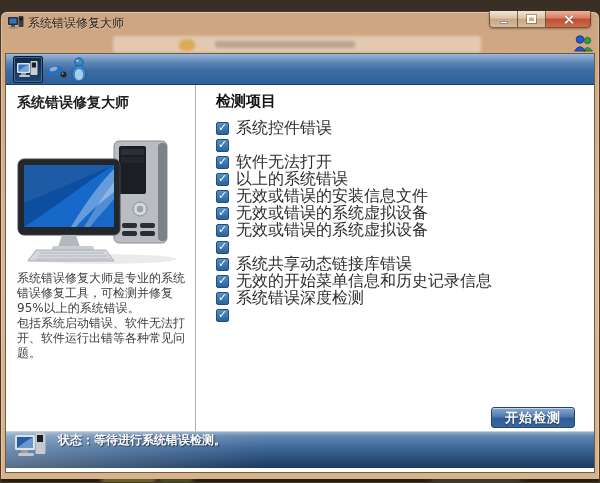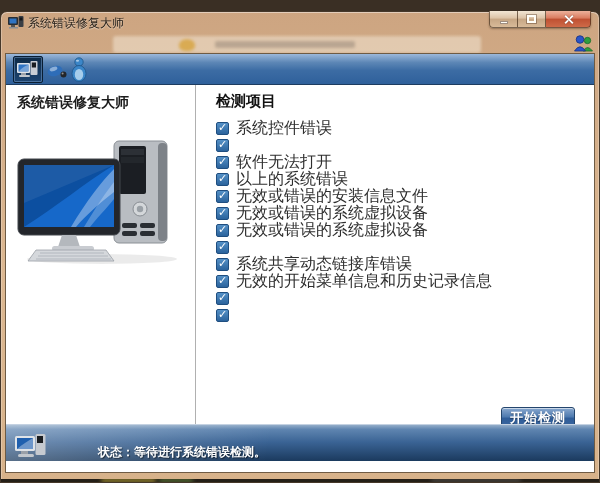--- a/index.html
+++ b/index.html
@@ -66,30 +66,30 @@
   .right-panel { position:absolute; left:190px; top:0; right:0; height:100%; }
   .right-heading { position:absolute; left:20px; top:7px; font-size:15px; font-weight:bold; color:#111;text-align:center; }
   .check-list { position:absolute; left:20px; top:37px; }
   .check-row { display:flex; align-items:center; height:13px; margin-bottom:4px; }
   .cb { width:13px; height:13px; border:1px solid #1f4e80; border-radius:2px;
         background:linear-gradient(180deg,#5490c6 0,#2b639c 100%);
         display:flex; align-items:center; justify-content:center; cursor:pointer; flex:0 0 auto; }
   .cb-tick { color:#fff; font-size:11px; font-weight:bold; line-height:1; transform:translateY(-1px); }
   .cb-label { margin-left:7px; font-size:16px; color:#2e2e2e; white-space:nowrap; }
 
-  .start-btn { position:absolute; right:19px; bottom:7px; width:74px; height:21px; border-radius:3px;
+  .start-btn { position:absolute; right:19px; bottom:7px; width:84px; height:21px; border-radius:3px;
                border:1px solid #24466e; color:#fff; font-size:13px; font-weight:bold;
                background:linear-gradient(180deg,#8aa9cf 0,#4f7bb0 45%,#2f5d99 55%,#3a669f 100%);
                box-shadow:inset 0 1px 0 rgba(255,255,255,.55); text-shadow:0 1px 1px rgba(0,0,0,.45);
                display:flex; align-items:center; justify-content:center; cursor:pointer; letter-spacing:1px; }
 
   
-  .statusbar { position:absolute; left:0; right:0; bottom:11px; height:37px;
+  .statusbar { position:absolute; left:0; right:0; bottom:4px; height:37px;
                background:linear-gradient(180deg,#93adc9 0,#5f85b0 12%,#3a6394 48%,#1b3a5e 100%);
-               border-top:1px solid #c4d2e2; display:flex; align-items:flex-end; overflow:hidden;gap:40px; }
+               border-top:1px solid #c4d2e2; display:flex; align-items:flex-start; overflow:hidden; }
   .statusbar::before { content:""; position:absolute; inset:0;
                background:linear-gradient(100deg,rgba(255,255,255,.28) 0,rgba(255,255,255,0) 45%); }
   .status-icon { margin-left:9px; width:32px; height:28px; position:relative; }
   .status-text { margin-left:11px; color:#fff; font-size:12px; font-weight:bold; text-shadow:1px 1px 1px rgba(0,0,0,.55); position:relative; }
 
   
   .bottom-frame { position:absolute; left:0; right:0; bottom:0; height:9px; }
   .bottom-dark { position:absolute; left:0; right:0; bottom:0; height:3px; background:#241f17; overflow:hidden; }
   .blob { position:absolute; filter:blur(2px); border-radius:3px; top:0; height:3px; }
   .blob.yellow { left:100px; width:55px; background:rgba(222,198,60,.8); }
@@ -195,20 +195,24 @@
             <path d="M68 90 C80 70 90 55 98 45 L98 62 C90 72 80 82 74 90 Z" fill="rgba(255,255,255,.25)"></path>
             <path d="M8 28 L98 28 L8 66 Z" fill="rgba(255,255,255,.07)"></path>
 
             <path d="M46 98 L60 98 L64 110 L42 110 Z" fill="#b4b8bd"></path>
             <rect x="36" y="109" width="42" height="5" rx="2.5" fill="#c9ccd1"></rect>
 
             <path d="M20 113 L90 113 L98 124 L12 124 Z" fill="#d5d8dc" stroke="#9aa0a6" stroke-width="0.8"></path>
             <path d="M24 116 L88 116 M22 119 L92 119 M20 122 L95 122" stroke="#aab0b6" stroke-width="0.8"></path>
           </svg>
 
+          <div class="left-desc">
+            <p>系统错误修复大师是专业的系统错误修复工具，可检测并修复95%以上的系统错误。</p>
+            <p>包括系统启动错误、软件无法打开、软件运行出错等各种常见问题。</p>
+          </div>
         </div>
 
         <div class="right-panel">
           <div class="right-heading">检测项目</div>
 
           <div class="check-list">
             <div class="check-row">
               <span class="cb">
                   <span class="cb-tick">✓</span>
                 </span>
@@ -263,20 +267,21 @@
             <div class="check-row">
               <span class="cb">
                   <span class="cb-tick">✓</span>
                 </span>
               <span class="cb-label">无效的开始菜单信息和历史记录信息</span>
             </div>
             <div class="check-row">
               <span class="cb">
                   <span class="cb-tick">✓</span>
                 </span>
+              <span class="cb-label">系统错误深度检测</span>
             </div>
             <div class="check-row">
               <span class="cb">
                   <span class="cb-tick">✓</span>
                 </span>
             </div>
           </div>
 
           <div class="start-btn">开始检测</div>
         </div>

